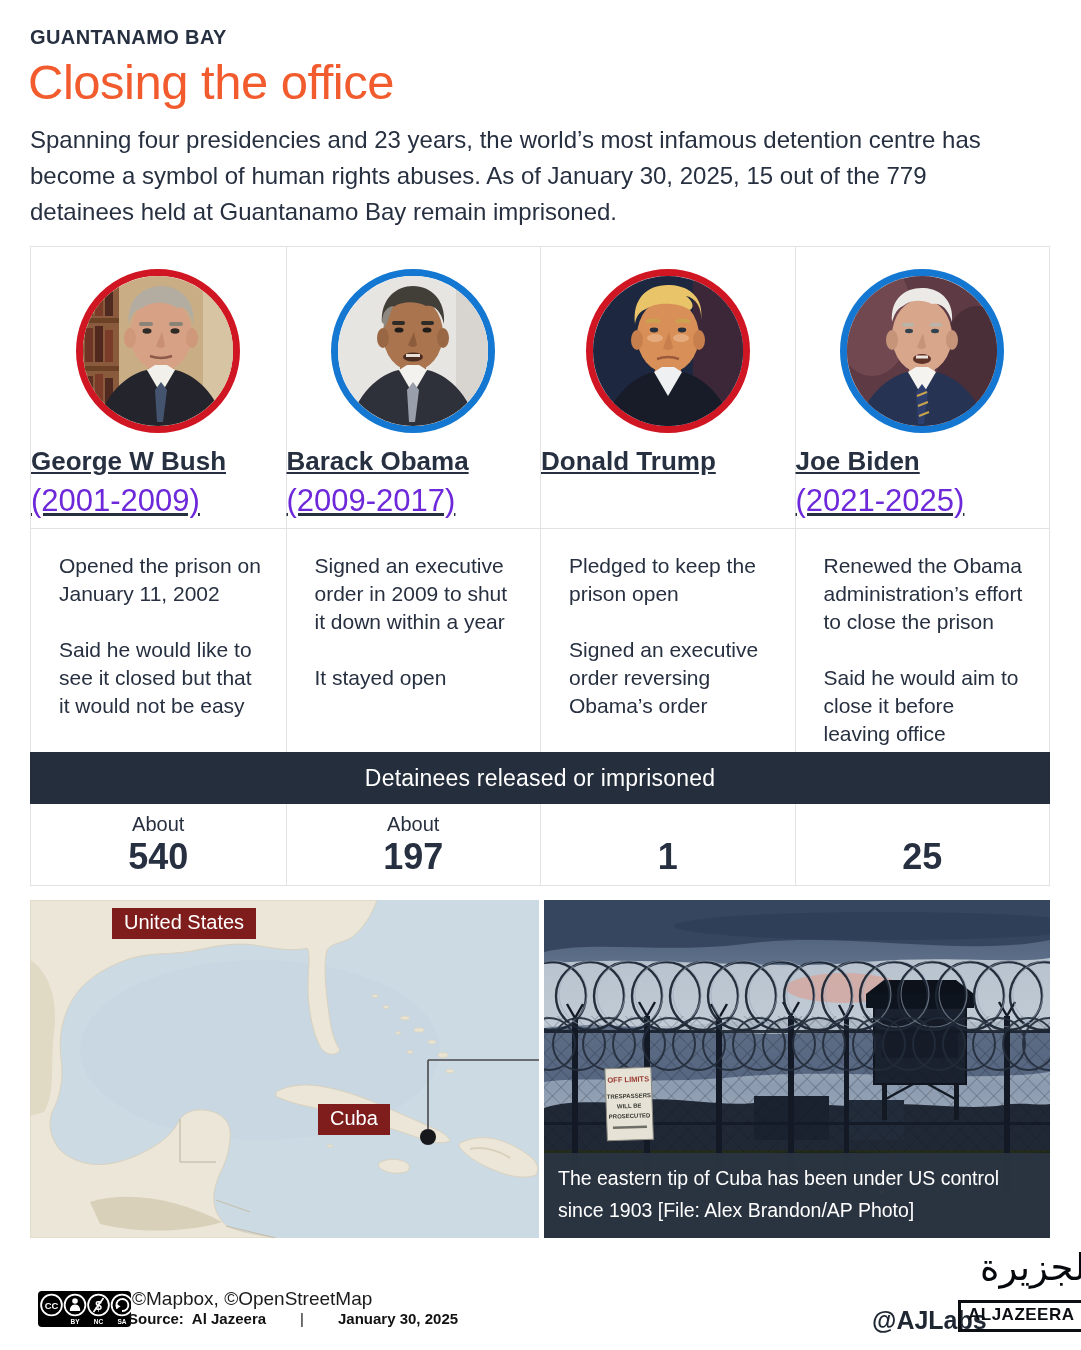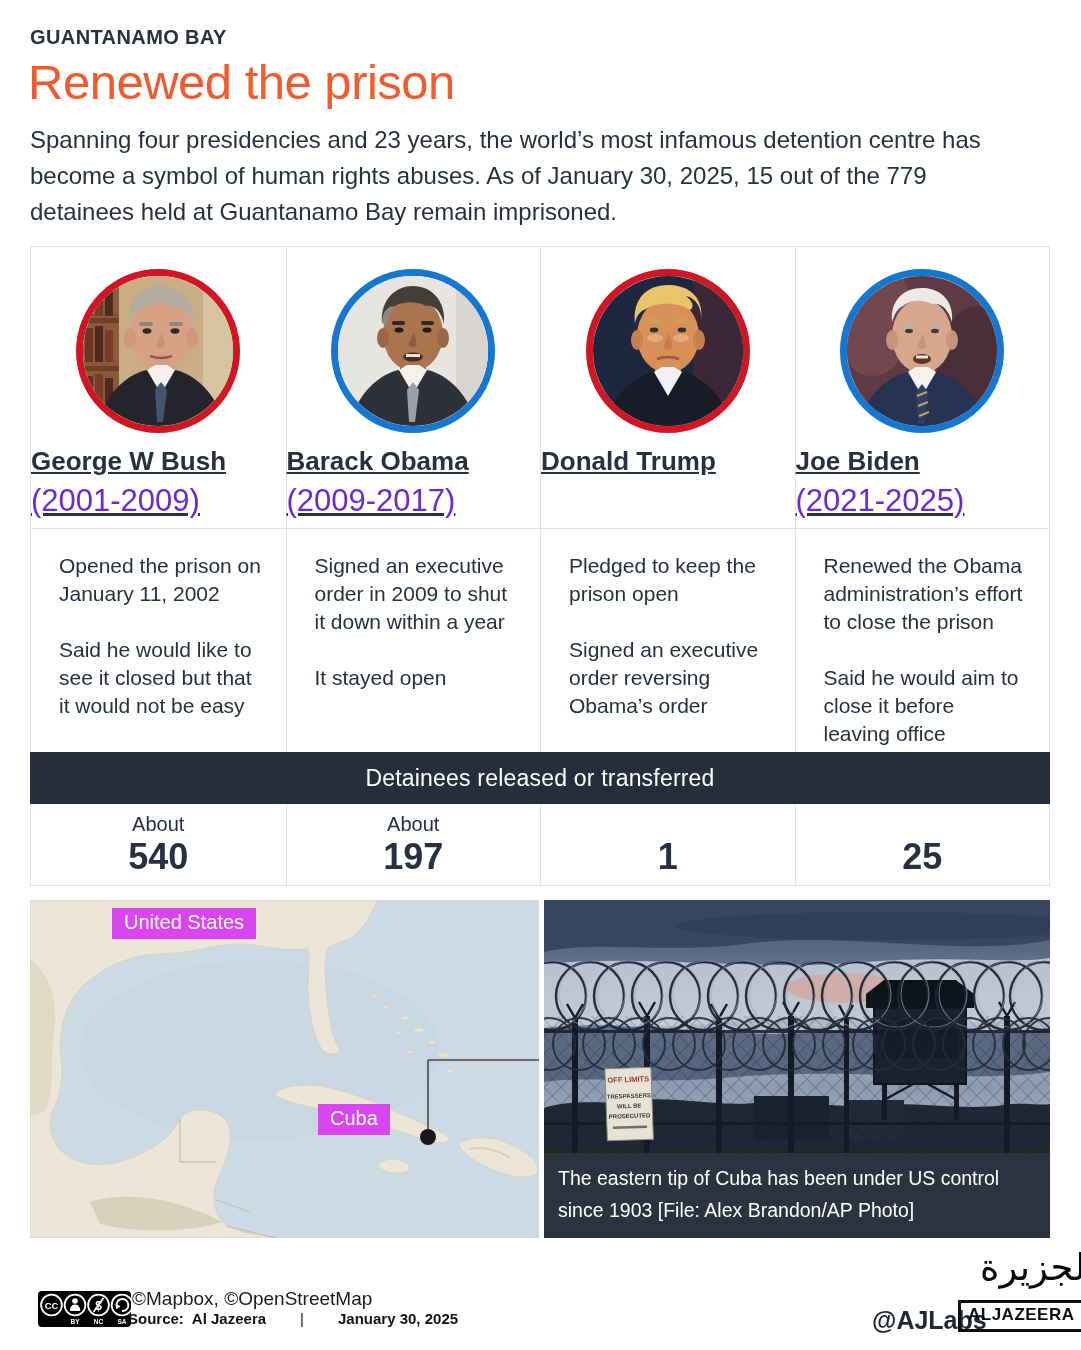--- a/index.html
+++ b/index.html
@@ -34,21 +34,21 @@
   .banner { height:52px; background:#252e3c; color:#ffffff; text-align:center;
     line-height:52px; font-size:23px; letter-spacing:.2px; }
 
   .row-numbers { height:82px; border:1px solid #e2e2e2; border-top:0; }
   .row-numbers .col { text-align:center; padding-top:7px; height:100%; }
   .num-qualifier { font-size:20px; height:26px; line-height:26px; }
   .num-value { font-size:36px; font-weight:700; line-height:40px; }
 
   .map-box { position:absolute; left:30px; top:900px; width:509px; height:338px; overflow:hidden; }
   .map-box svg { display:block; }
-  .map-label { position:absolute; background:#d946ef; color:#fff; font-size:20px;
+  .map-label { position:absolute; background:#7f1d1d; color:#fff; font-size:20px;
     padding:3px 12px 5px; white-space:nowrap; }
   .label-us   { left:82px;  top:8px; }
   .label-cuba { left:288px; top:204px; }
 
   .photo-box { position:absolute; left:544px; top:900px; width:506px; height:338px; overflow:hidden; }
   .photo-box svg { display:block; }
   .caption { position:absolute; left:0; right:0; bottom:0; background:rgba(43,52,66,0.96);
     color:#fff; font-size:19.5px; line-height:32px; padding:9px 14px 12px; }
 
   .cc-badge { position:absolute; left:30px; top:1291px;margin-left:8px; }
@@ -60,21 +60,21 @@
   .handle { position:absolute; left:872px; top:1306px; font-size:25px; font-weight:700; color:#1f2733; }
   .flame  { position:absolute; left:980px; top:1238px; width:80px; text-align:center;
     font-size:37px; line-height:60px; color:#05080c; }
   .brand-box { position:absolute; left:958px; top:1300px; border:3px solid #0b0f14;
     padding:2px 7px 4px; font-size:17px; font-weight:700; letter-spacing:.5px; color:#0b0f14; }
 </style>
 </head>
 <body>
 
 <div class="kicker">GUANTANAMO BAY</div>
-<div class="title">Renewed the prison</div>
+<div class="title">Closing the office</div>
 <p class="intro">Spanning four presidencies and 23 years, the world’s most infamous detention centre has become a symbol of human rights abuses. As of January 30, 2025, 15 out of the 779 detainees held at Guantanamo Bay remain imprisoned.</p>
 
 <div class="prez-table">
 
   <div class="row-photos cols">
 
     <div class="col">
       <div class="ring ring-red">
         <svg viewBox="0 0 150 150">
           <rect width="150" height="150" fill="#c9ad85"></rect>
@@ -212,21 +212,21 @@
     <div class="col">
       <p>Pledged to keep the prison open</p>
       <p>Signed an executive order reversing Obama’s order</p>
     </div>
     <div class="col">
       <p>Renewed the Obama administration’s effort to close the prison</p>
       <p>Said he would aim to close it before leaving office</p>
     </div>
   </div>
 
-  <div class="banner">Detainees released or transferred</div>
+  <div class="banner">Detainees released or imprisoned</div>
 
   <div class="row-numbers cols">
     <div class="col">
       <div class="num-qualifier">About</div>
       <div class="num-value">540</div>
     </div>
     <div class="col">
       <div class="num-qualifier">About</div>
       <div class="num-value">197</div>
     </div>

